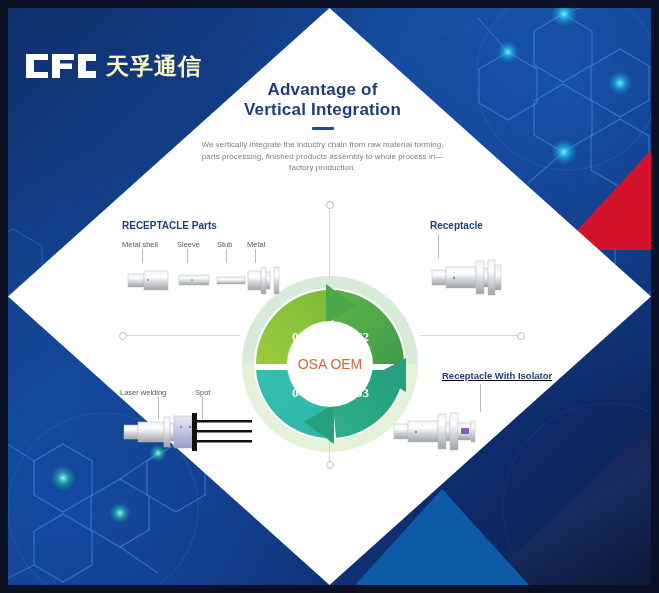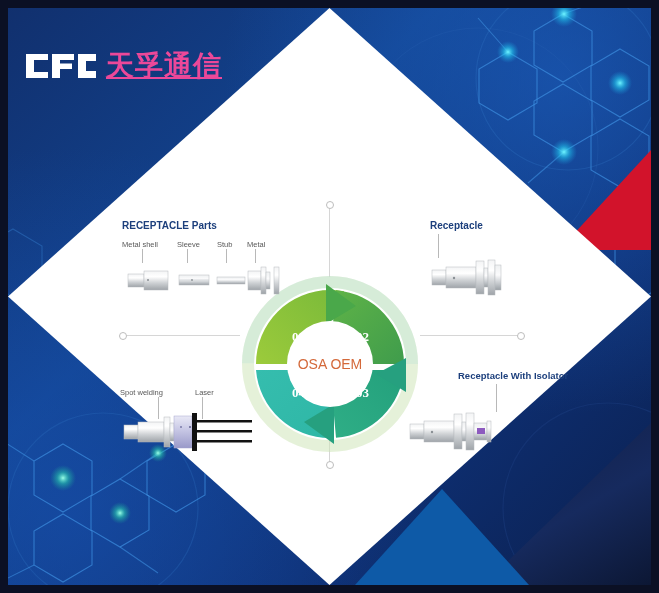--- a/index.html
+++ b/index.html
@@ -56,24 +56,23 @@
   }
 
   
   .logo{
     position:absolute;left:24px;top:52px;
     display:flex;align-items:center;gap:8px;
     z-index:40;
   }
   .logo-mark{position:relative;width:74px;height:28px;}
   .logo-cn{
-    color:#ec4899;font-size:28px;font-weight:700;letter-spacing:1px;
+    color:#fef9c3;font-size:23px;font-weight:700;letter-spacing:1px;
     line-height:28px;
     font-family:"DejaVu Sans","Liberation Sans",sans-serif;
-    text-decoration:underline;
   }
 
   
   .header{
     position:absolute;left:195px;top:80px;width:255px;
     text-align:center;z-index:30;
   }
   .h-title{
     color:#1c3f7c;font-size:17px;font-weight:700;line-height:20px;
     letter-spacing:.2px;
@@ -105,21 +104,21 @@
   .sec-title.small{font-size:9.5px;}
   .part-label{
     position:absolute;color:#595959;font-size:7.5px;white-space:nowrap;
   }
   .lead{position:absolute;width:1px;background:#b8b8b8;}
 
   
   #sec-parts{left:122px;top:220px;width:175px;height:70px;}
   #sec-receptacle{left:430px;top:220px;width:120px;height:75px;}
   #sec-laser{left:120px;top:370px;width:175px;height:80px;}
-  #sec-isolator{left:458px;top:370px;width:130px;height:80px;}
+  #sec-isolator{left:442px;top:370px;width:130px;height:80px;text-decoration:underline;}
 
   svg{display:block;}
   .nosel{user-select:none;}
 </style>
 </head>
 <body>
 
 <div id="stage">
 
   <div class="bg-outer"></div>
@@ -206,20 +205,26 @@
       <svg width="74" height="28" viewBox="0 0 74 28">
 
         <path d="M2 2 H24 V8 H10 V20 H24 V26 H2 Z" fill="#ffffff"></path>
         <path d="M28 2 H50 V8 H36 V11.5 H48 V17 H36 V26 H28 Z" fill="#ffffff"></path>
         <path d="M54 2 H72 V9 L62 9 V19 L72 19 V26 H54 Z" fill="#ffffff"></path>
       </svg>
     </div>
     <div class="logo-cn">天孚通信</div>
   </div>
 
+  <div class="header nosel">
+    <div class="h-title">Advantage of</div>
+    <div class="h-title">Vertical Integration</div>
+    <div class="h-rule"></div>
+    <div class="h-desc">We vertically integrate the industry chain from raw material forming, parts processing, finished products assembly to whole process in—factory production.</div>
+  </div>
 
   <div class="guide v" style="left:329px;top:205px;height:72px;"></div>
   <div class="gdot" style="left:326px;top:201px;"></div>
 
   <div class="guide v" style="left:329px;top:432px;height:32px;"></div>
   <div class="gdot" style="left:326px;top:461px;"></div>
 
   <div class="guide h" style="left:125px;top:335px;width:115px;"></div>
   <div class="gdot" style="left:119px;top:332px;"></div>
 
@@ -341,22 +346,22 @@
       <circle cx="24" cy="22" r="1.2" fill="#8a8f94"></circle>
       <rect x="46" y="5" width="8" height="33" fill="url(#met)" stroke="#b7bbbf" stroke-width=".5"></rect>
       <rect x="54" y="12" width="4" height="19" fill="url(#met2)" stroke="#b7bbbf" stroke-width=".5"></rect>
       <rect x="58" y="4" width="7" height="35" fill="url(#met)" stroke="#b7bbbf" stroke-width=".5"></rect>
       <rect x="65" y="9" width="6" height="25" fill="url(#met2)" stroke="#b7bbbf" stroke-width=".5"></rect>
     </svg>
   </div>
 
   <div class="sec nosel" id="sec-laser">
 
-    <div class="part-label" style="left:0px;top:18px;">Spot welding</div>
-    <div class="part-label" style="left:75px;top:18px;">Laser</div>
+    <div class="part-label" style="left:0px;top:18px;">Laser welding</div>
+    <div class="part-label" style="left:75px;top:18px;">Spot</div>
 
     <div class="lead" style="left:38px;top:27px;height:22px;"></div>
     <div class="lead" style="left:82px;top:27px;height:22px;"></div>
 
     <svg width="175" height="48" viewBox="0 0 175 48" style="position:absolute;left:0;top:40px;">
       <defs>
         <linearGradient id="lav" x1="0" y1="0" x2="0" y2="1">
           <stop offset="0%" stop-color="#e9e9f6"></stop>
             <stop offset="45%" stop-color="#c6c6e4"></stop>
           <stop offset="100%" stop-color="#9a9ac9"></stop>

